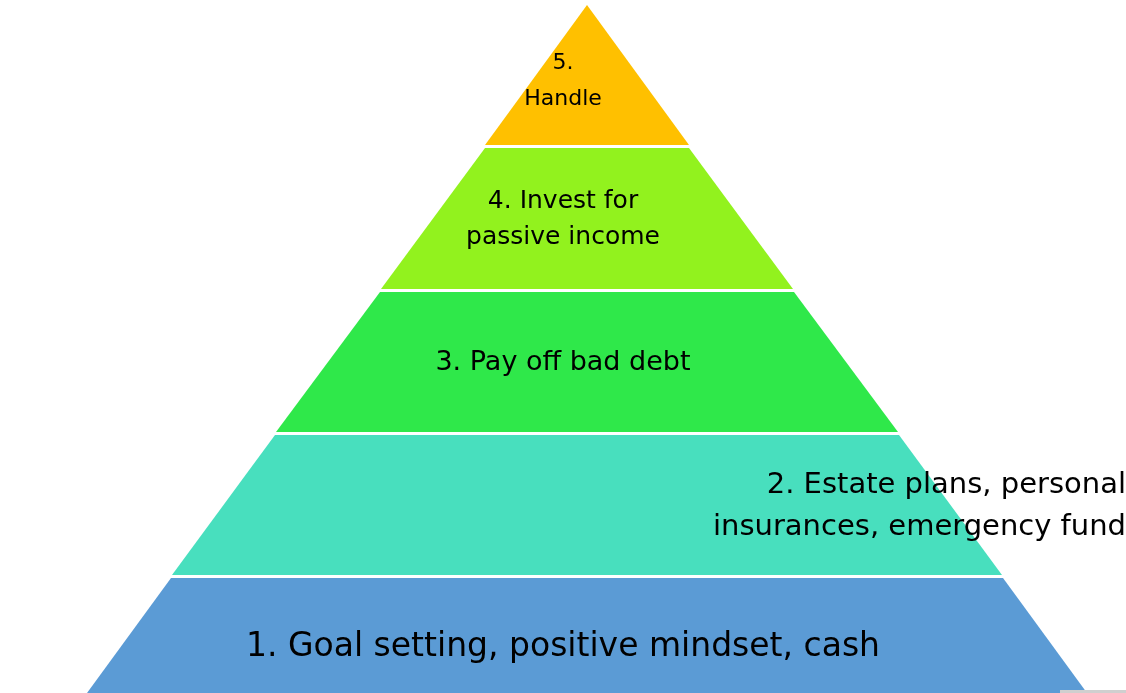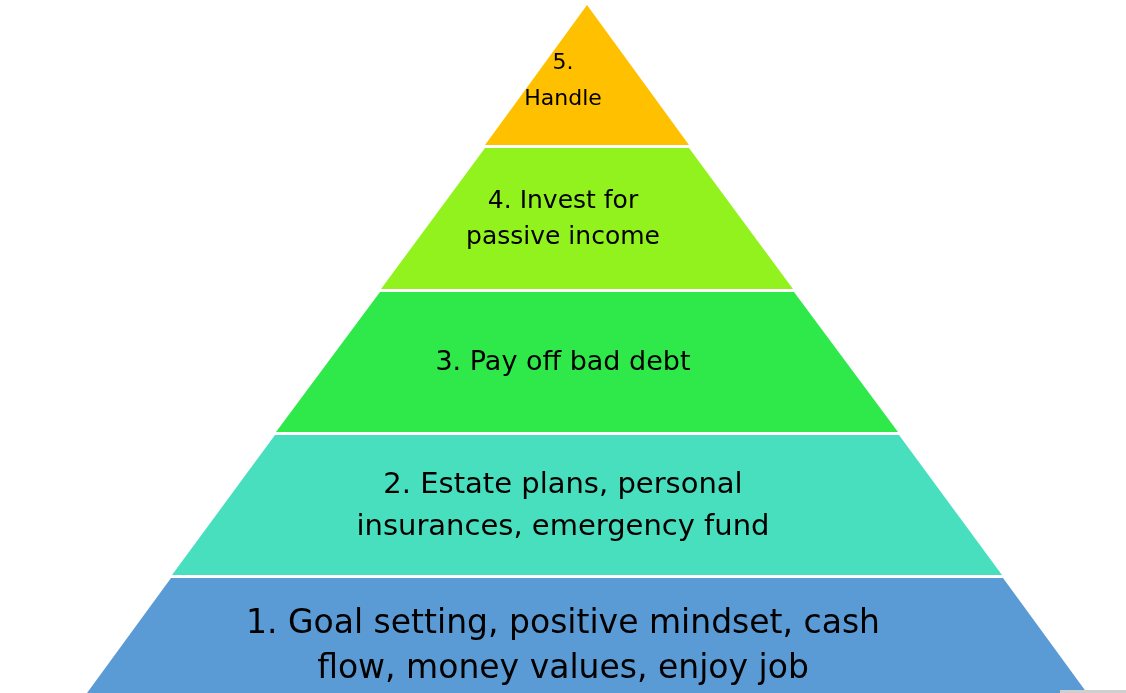--- a/index.html
+++ b/index.html
@@ -11,21 +11,21 @@
       text-align: center;
       color: #000000;
       font-family: "DejaVu Sans", "Liberation Sans", sans-serif;
       line-height: 1.2;
       display: flex; flex-direction: column; align-items: center; justify-content: center;
     }
     .band-text span { display: block; white-space: nowrap; }
     .t5 { top: 22px; height: 116px; font-size: 22px; line-height: 36px; }
     .t4 { top: 180px; height: 76px; font-size: 25px; line-height: 36px; text-align: center; }
     .t3 { top: 336px; height: 50px; font-size: 27px; justify-content: center; }
-    .t2 { top: 461px; height: 86px; font-size: 29px; line-height: 42px; }
+    .t2 { top: 461px; height: 86px; font-size: 29px; line-height: 42px; align-items: flex-end; }
     .t1 { top: 599px; height: 90px; font-size: 33px; line-height: 45px; }
     .bottom-strip { position: absolute; left: 1060px; top: 690px; width: 66px; height: 3px; background: #cfcfcf; }
   </style>
 </head>
 <body>
 
 <svg id="pyramid" viewBox="0 0 1126 693" xmlns="http://www.w3.org/2000/svg">
   <polygon id="shape5" points="587,5 689,145 485,145" fill="#FFC000"></polygon>
   <polygon id="shape4" points="485,148 689,148 793,289 381,289" fill="#92F21E"></polygon>
   <polygon id="shape3" points="380,292 794,292 898,432 276,432" fill="#2FE84A"></polygon>
@@ -47,16 +47,15 @@
   <span>3. Pay off bad debt</span>
 </div>
 
 <div class="band-text t2">
   <span>2. Estate plans, personal</span>
   <span>insurances, emergency fund</span>
 </div>
 
 <div class="band-text t1">
   <span>1. Goal setting, positive mindset, cash</span>
-  <span>flow, money values, enjoy job</span>
 </div>
 
 <div class="bottom-strip"></div>
 
 </body></html>

